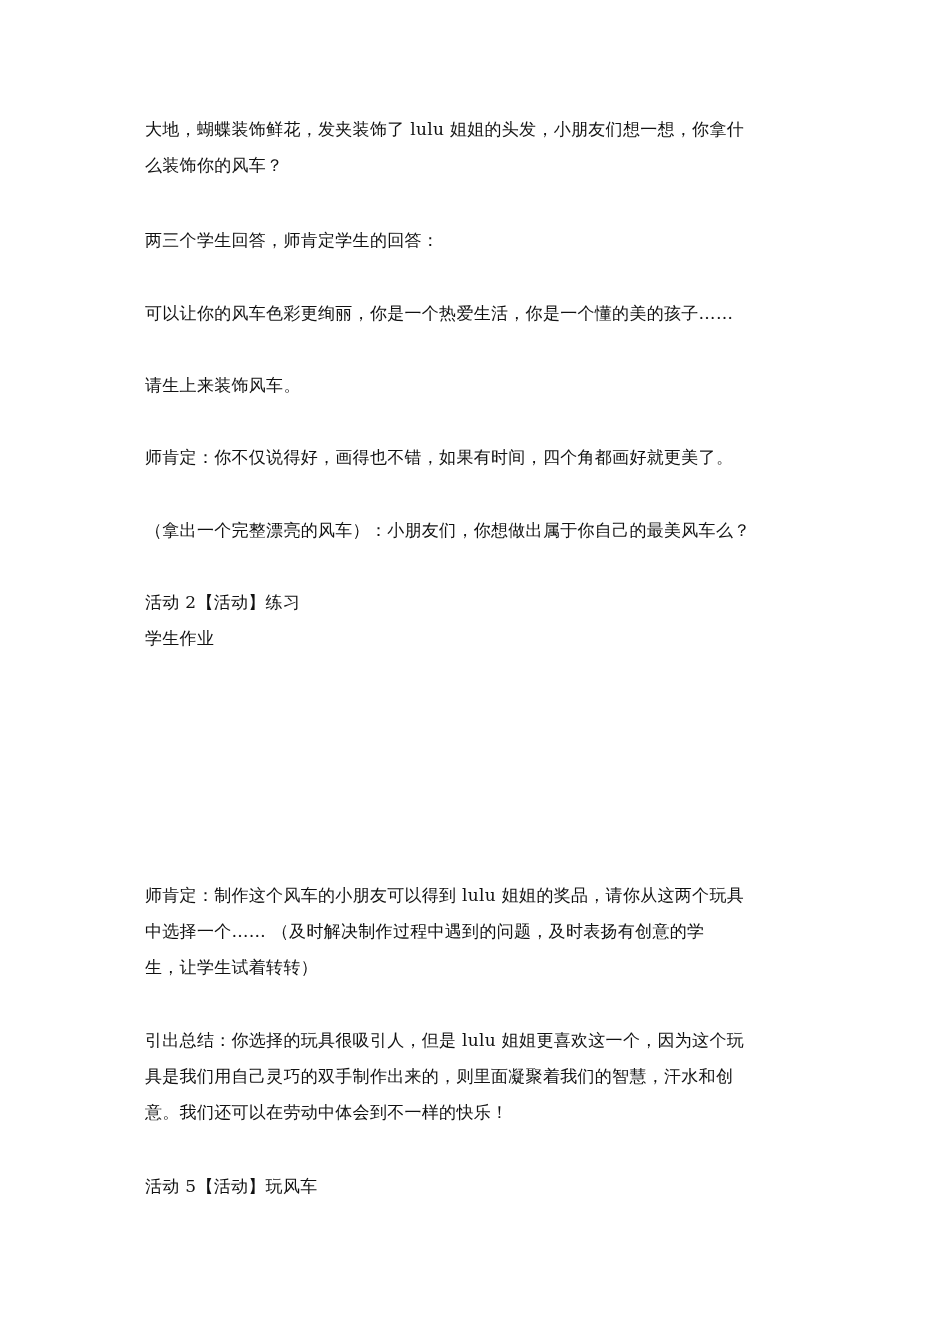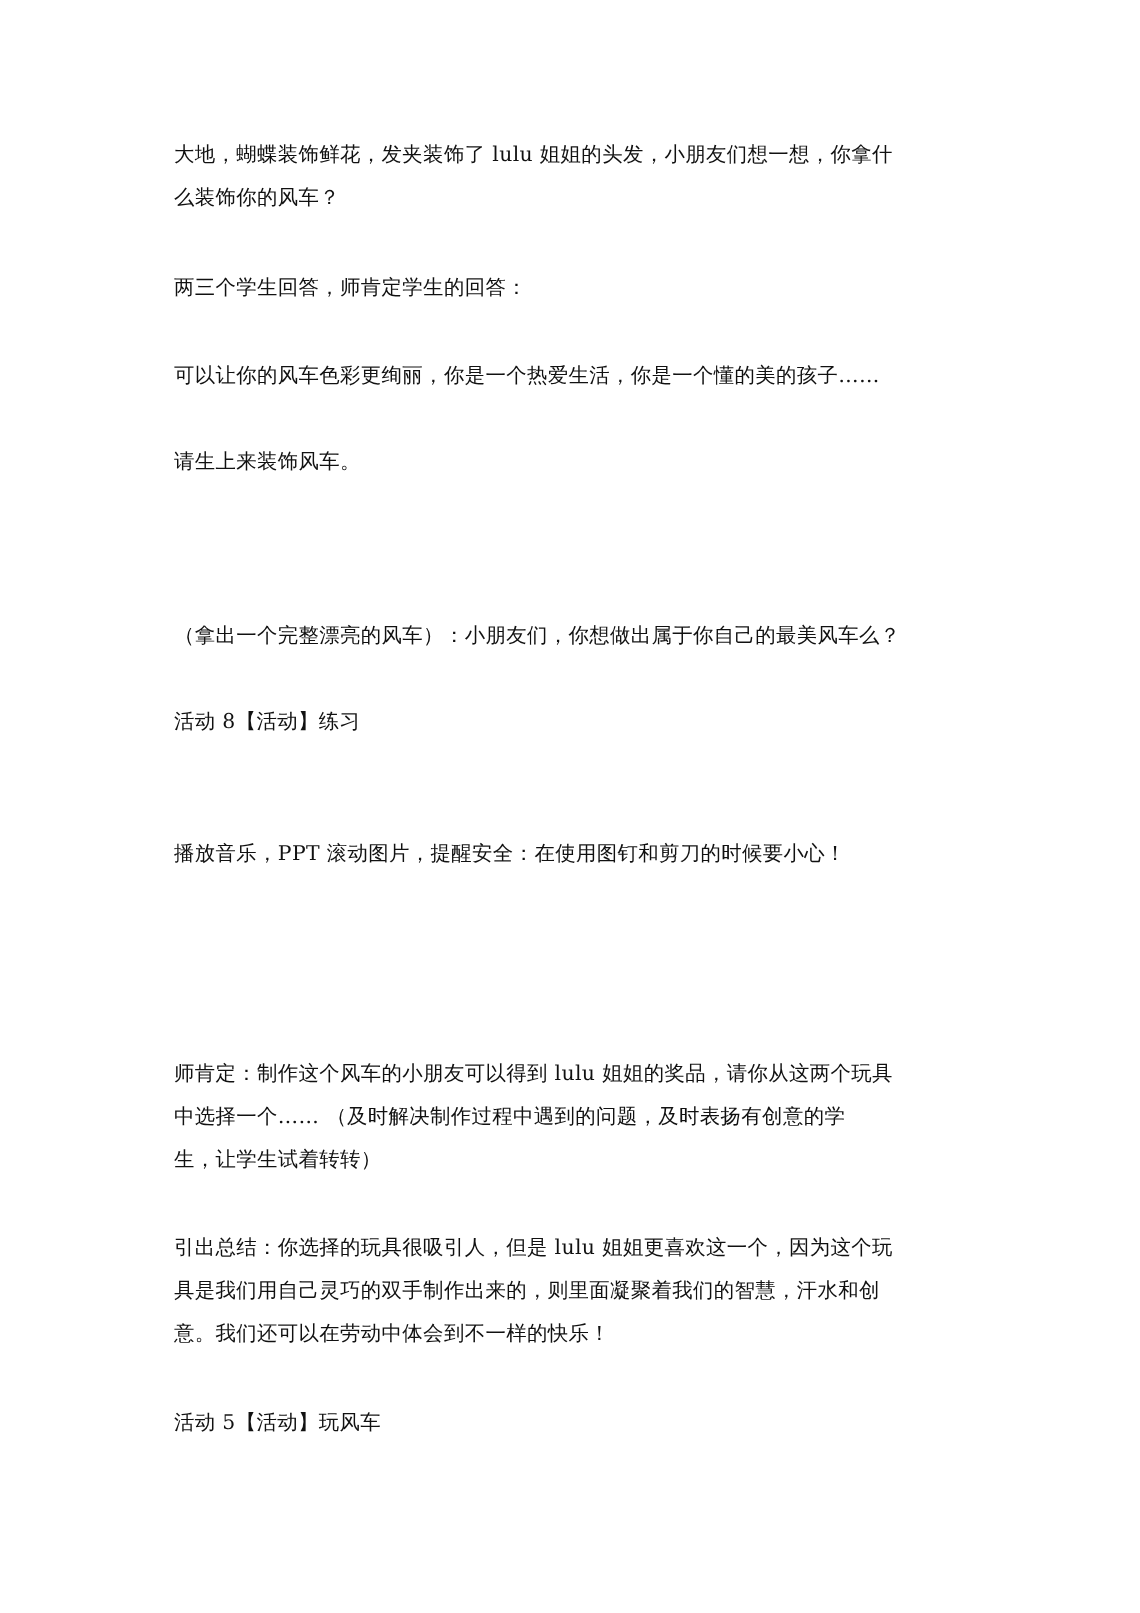--- a/index.html
+++ b/index.html
@@ -39,26 +39,27 @@
 <div class="page">
   <div class="line" style="top:118px">大地，蝴蝶装饰鲜花，发夹装饰了 lulu 姐姐的头发，小朋友们想一想，你拿什</div>
   <div class="line" style="top:154px">么装饰你的风车？</div>
 
   <div class="line" style="top:229px">两三个学生回答，师肯定学生的回答：</div>
 
   <div class="line" style="top:374px">请生上来装饰风车。</div>
 
   <div class="line" style="top:302px">可以让你的风车色彩更绚丽，你是一个热爱生活，你是一个懂的美的孩子……</div>
 
+  <div class="line" style="top:446px">师肯定：你不仅说得好，画得也不错，如果有时间，四个角都画好就更美了。</div>
 
   <div class="line" style="top:519px">（拿出一个完整漂亮的风车）：小朋友们，你想做出属于你自己的最美风车么？</div>
 
-  <div class="line" style="top:591px">活动 8【活动】练习</div>
+  <div class="line" style="top:591px">活动 2【活动】练习</div>
+  <div class="line" style="top:627px">学生作业</div>
 
-  <div class="line" style="top:701px">播放音乐，PPT 滚动图片，提醒安全：在使用图钉和剪刀的时候要小心！</div>
 
 
   <div class="line" style="top:920px">中选择一个……        （及时解决制作过程中遇到的问题，及时表扬有创意的学</div>
   <div class="line" style="top:884px">师肯定：制作这个风车的小朋友可以得到 lulu 姐姐的奖品，请你从这两个玩具</div>
   <div class="line" style="top:956px">生，让学生试着转转）</div>
 
   <div class="line" style="top:1065px">具是我们用自己灵巧的双手制作出来的，则里面凝聚着我们的智慧，汗水和创</div>
   <div class="line" style="top:1029px">引出总结：你选择的玩具很吸引人，但是 lulu 姐姐更喜欢这一个，因为这个玩</div>
   <div class="line" style="top:1101px">意。我们还可以在劳动中体会到不一样的快乐！</div>
 

